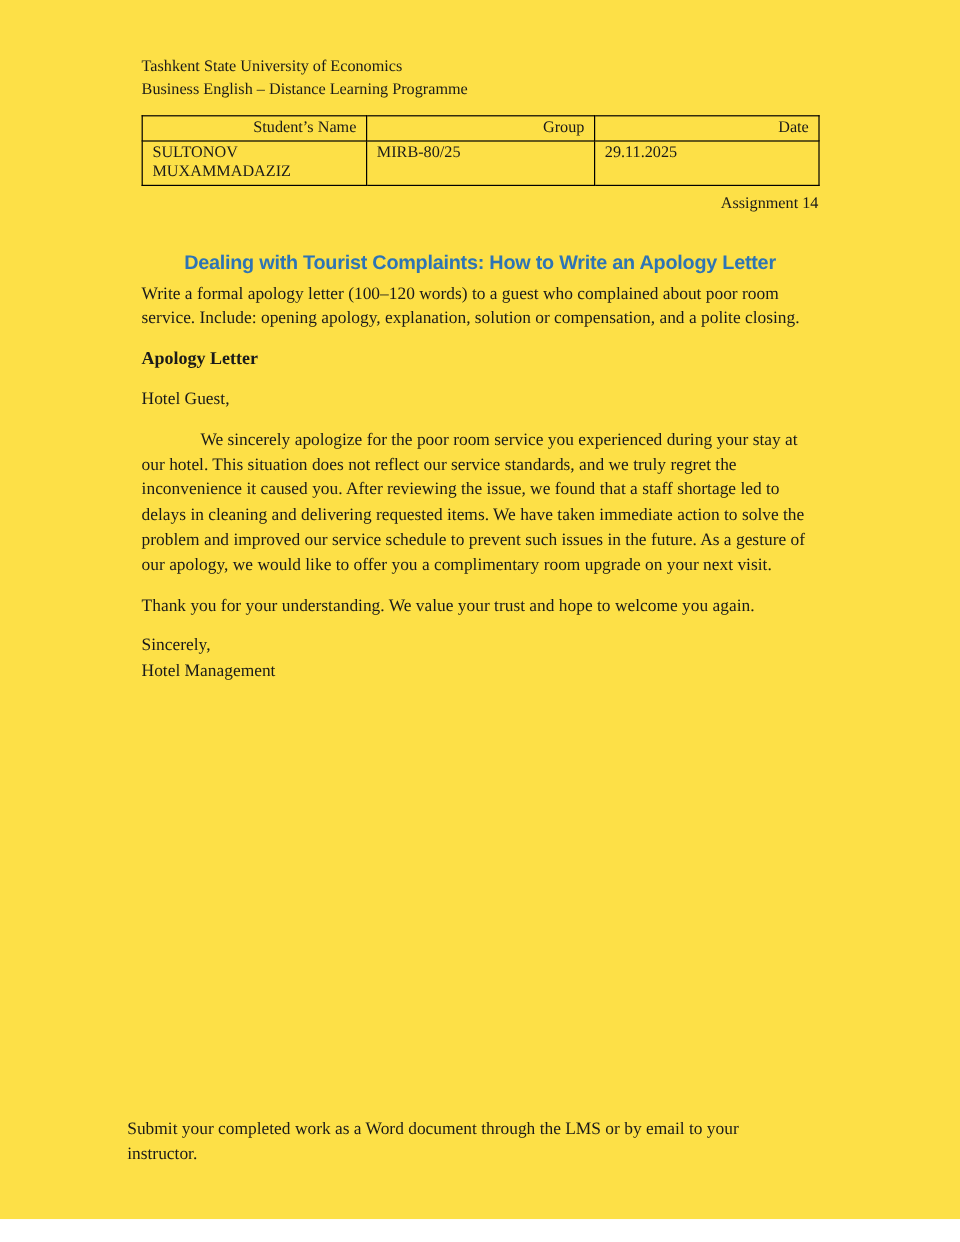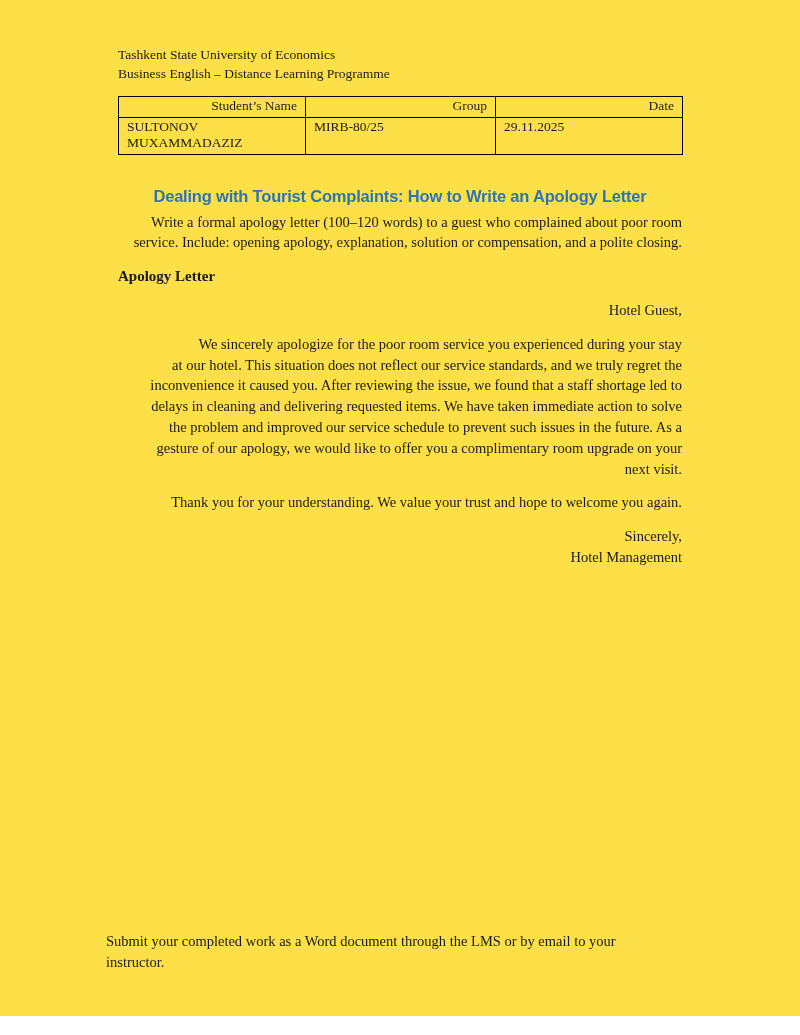--- a/index.html
+++ b/index.html
@@ -52,29 +52,28 @@
     font-size: 16.5px;
     line-height: 22px;
     letter-spacing: -0.2px;
     color: #2E74B5;
     text-align: center;
   }
   .body-text {
     font-size: 14.5px;
     line-height: 20.8px;
     margin-bottom: 13px;
-    text-align: right;
   }
   .letter-heading {
     font-size: 15px;
     font-weight: bold;
     line-height: 21px;
     margin-bottom: 13px;
   }
-  .indent { text-indent: 49px; margin-left: 20px; }
+  .indent { text-indent: 49px; }
   .footer-note {
     position: absolute;
     top: 931px;
     left: 106px;
     width: 530px;
     font-size: 14.5px;
     line-height: 20.8px;
   }
 </style>
 </head>
@@ -99,20 +98,21 @@
         <td>Date</td>
       </tr>
       <tr class="vrow">
         <td>SULTONOV MUXAMMADAZIZ</td>
         <td>MIRB-80/25</td>
         <td>29.11.2025</td>
       </tr>
     </tbody>
       </table>
 
+    <p class="assignment">Assignment 14</p>
 
     <h1 class="title">Dealing with Tourist Complaints: How to Write an Apology Letter</h1>
 
     <p class="body-text">Write a formal apology letter (100–120 words) to a guest who complained about poor room service. Include: opening apology, explanation, solution or compensation, and a polite closing.</p>
 
     <p class="letter-heading">Apology Letter</p>
 
     <p class="body-text">Hotel Guest,</p>
 
     <p class="body-text indent">We sincerely apologize for the poor room service you experienced during your stay at our hotel. This situation does not reflect our service standards, and we truly regret the inconvenience it caused you. After reviewing the issue, we found that a staff shortage led to delays in cleaning and delivering requested items. We have taken immediate action to solve the problem and improved our service schedule to prevent such issues in the future. As a gesture of our apology, we would like to offer you a complimentary room upgrade on your next visit.</p>

